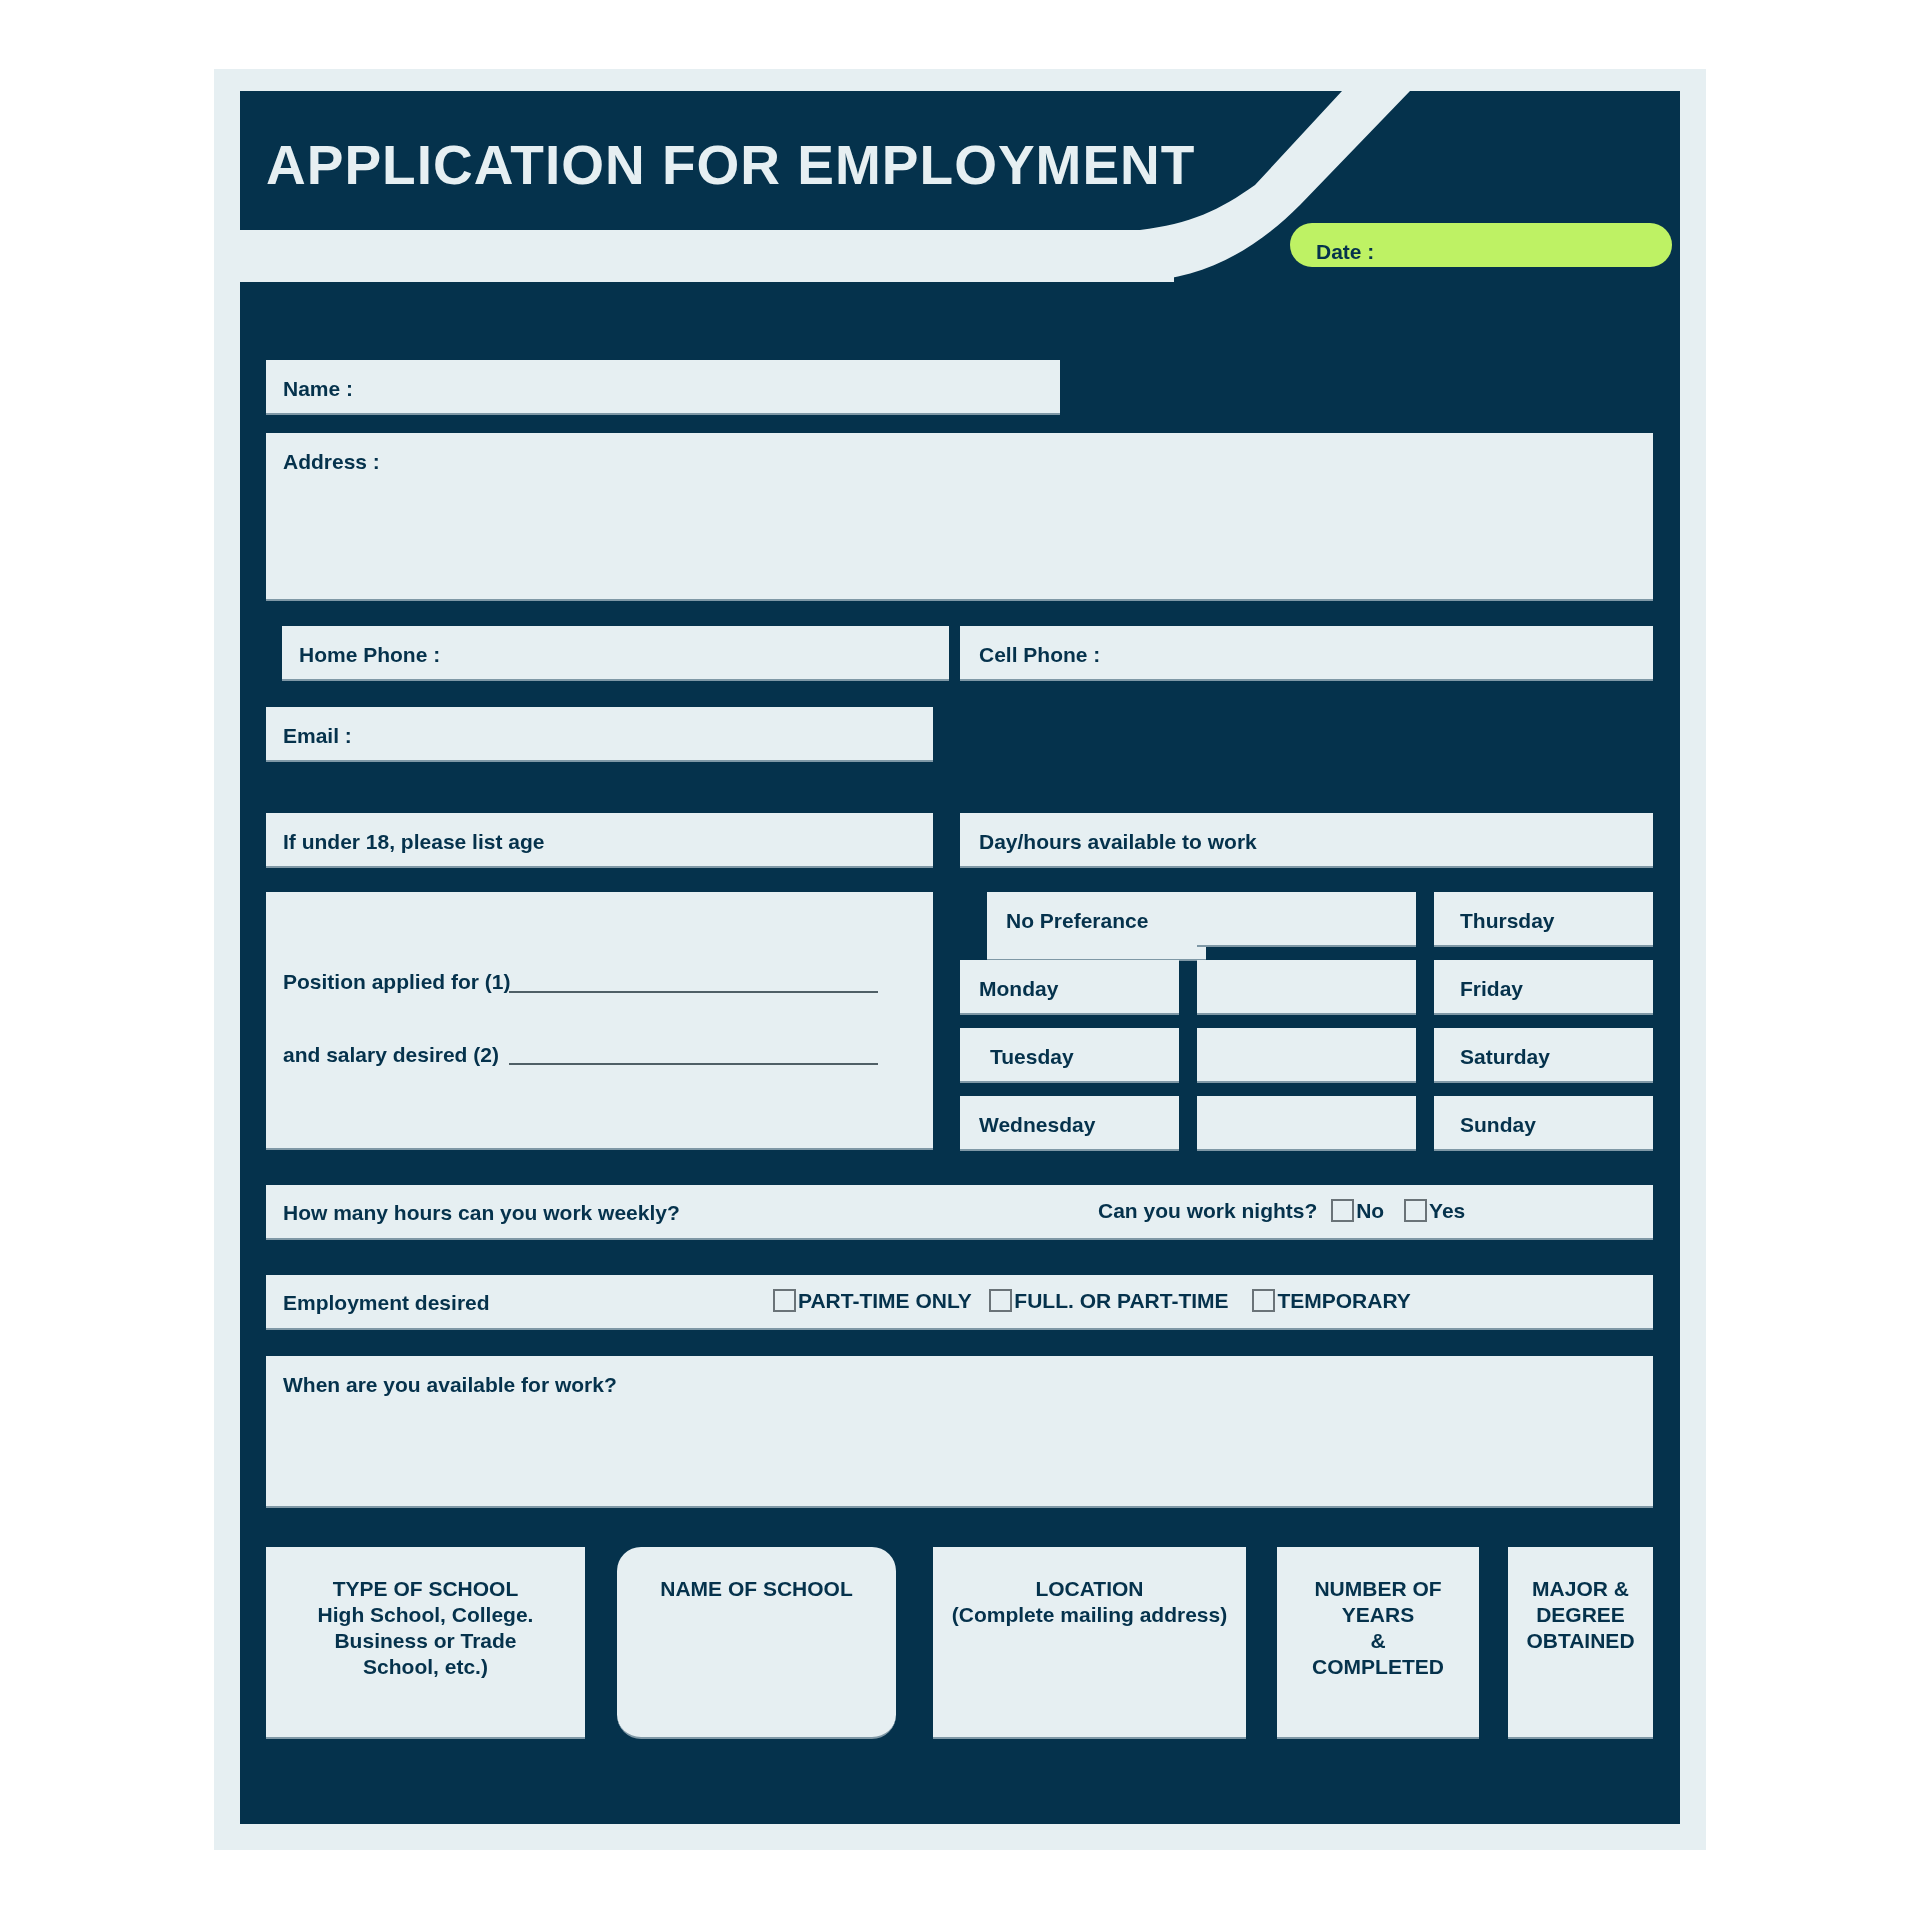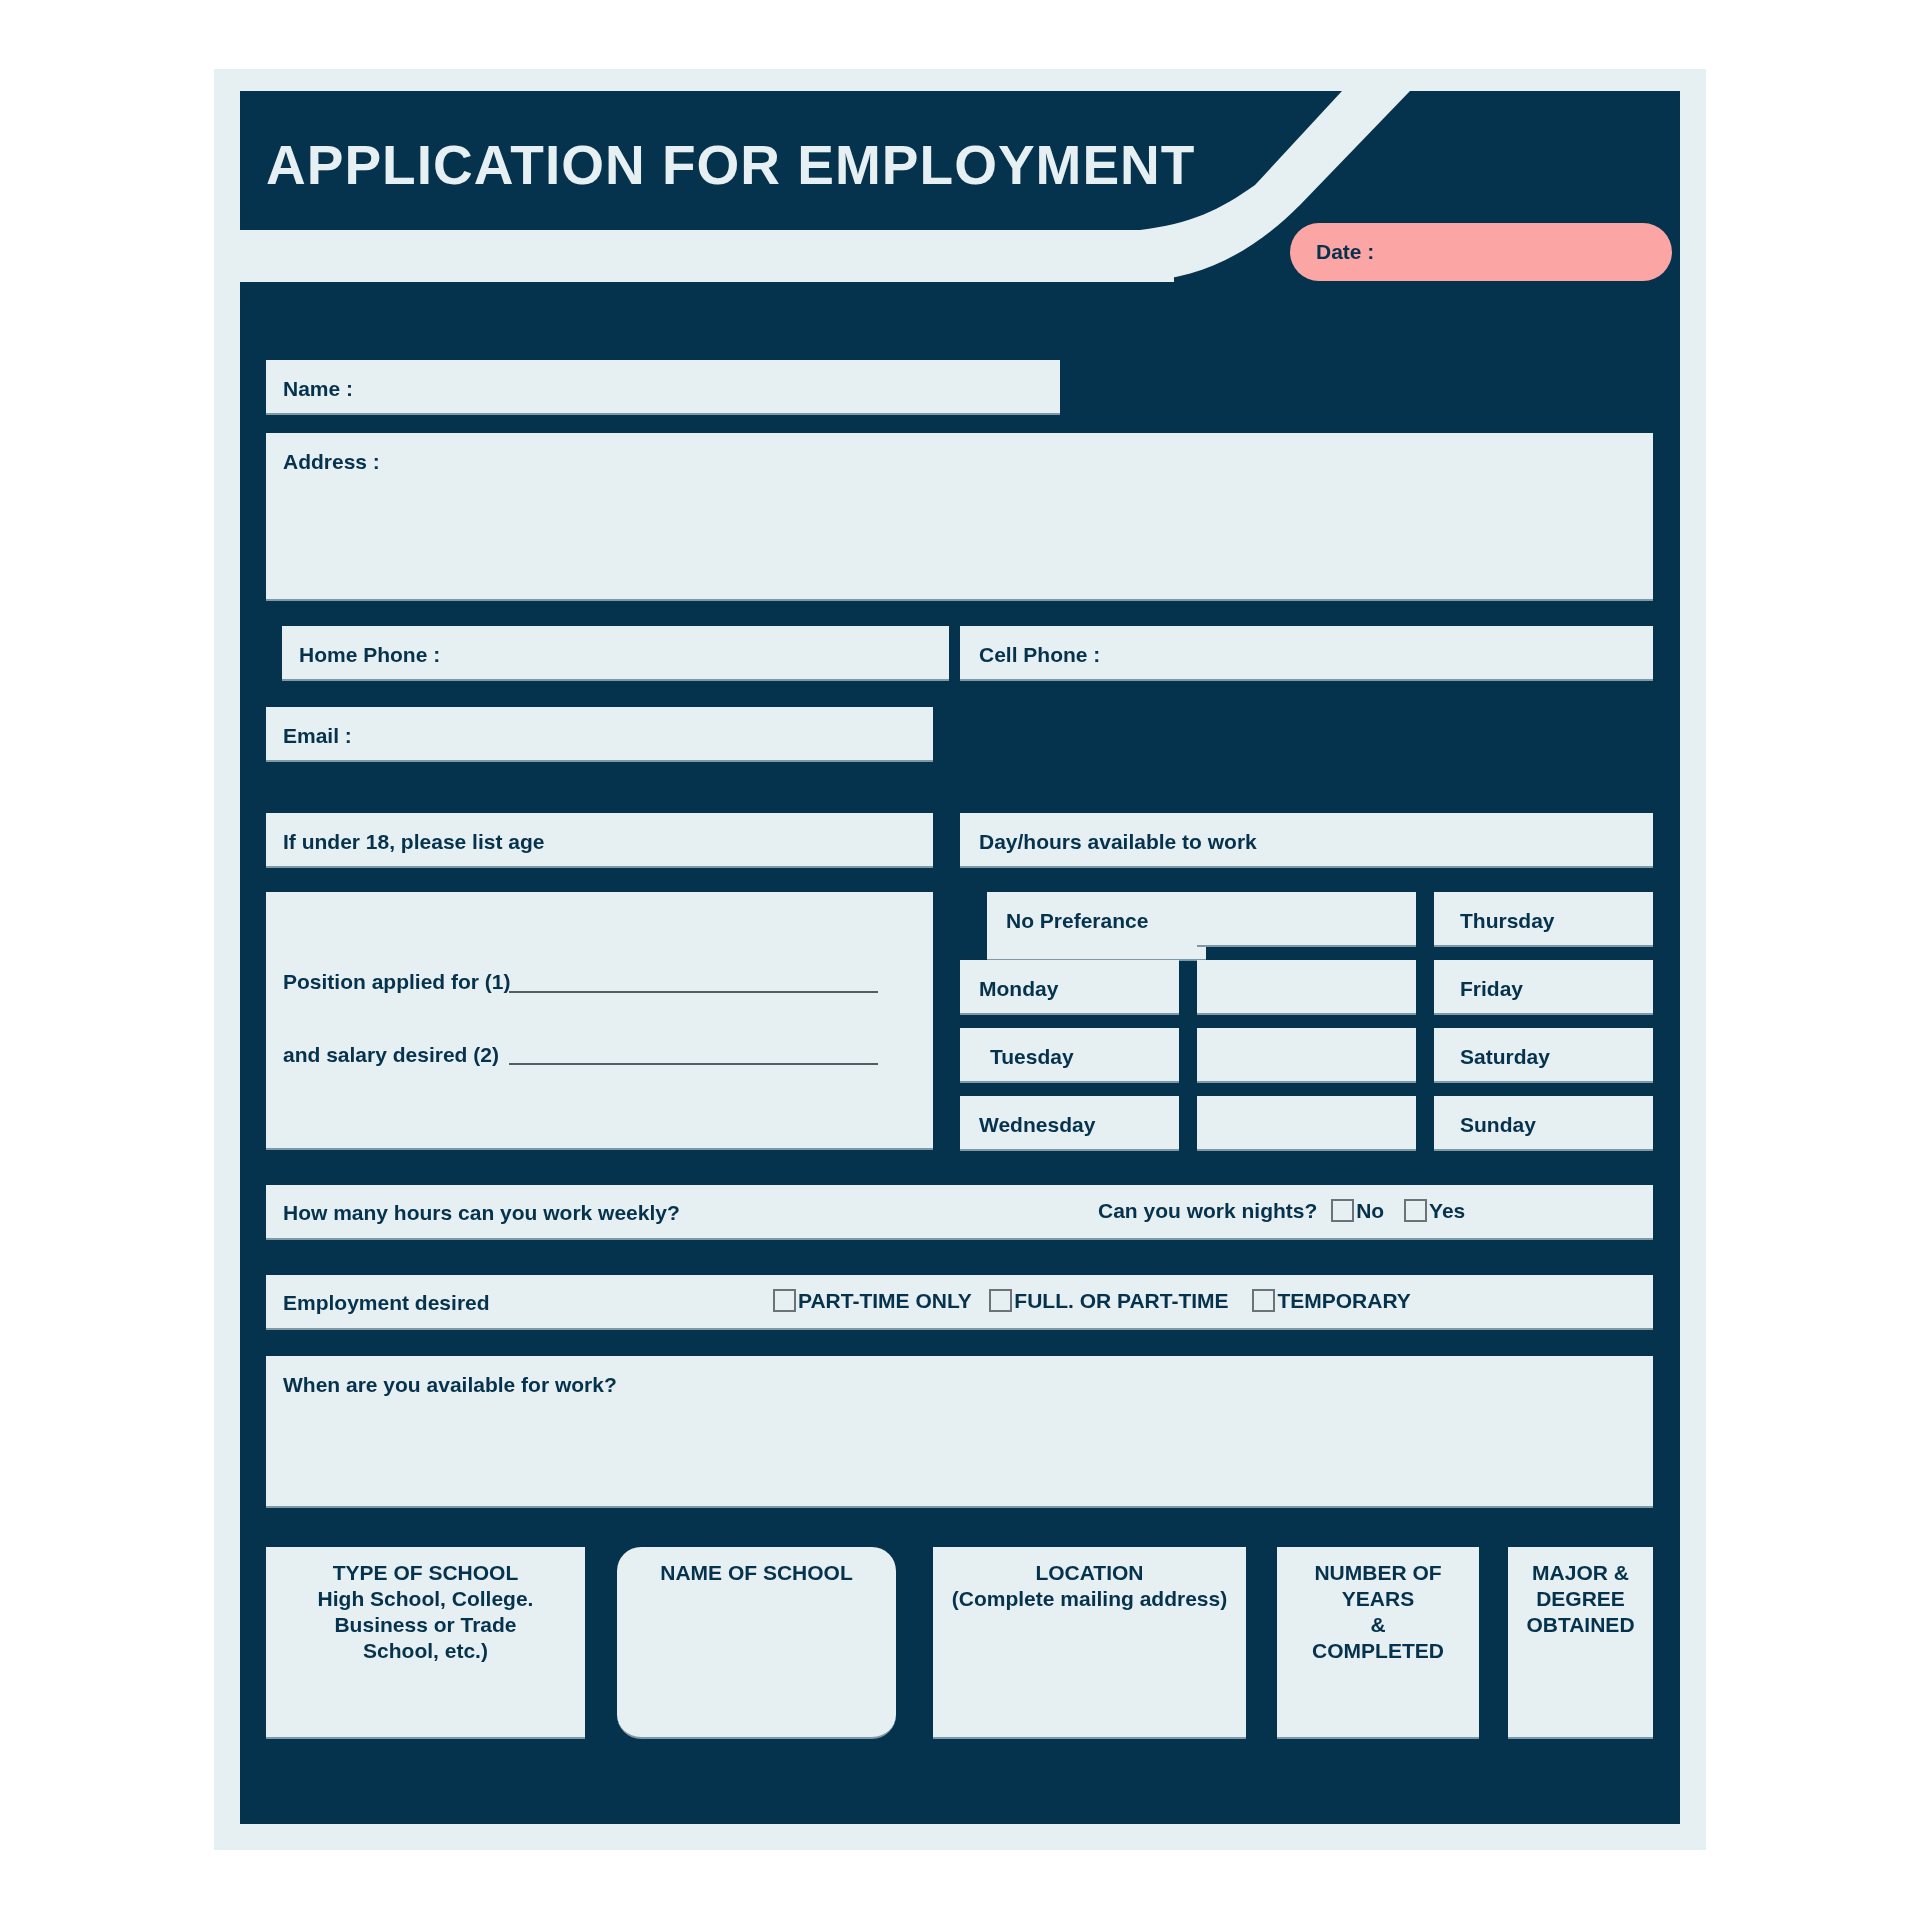--- a/index.html
+++ b/index.html
@@ -6,27 +6,27 @@
   body { width:1920px; height:1920px; background:#ffffff; position:relative; overflow:hidden;
          font-family:"Liberation Sans", sans-serif; }
   .frame { position:absolute; left:214px; top:69px; width:1492px; height:1781px; background:#e6eff2; }
   .panel { position:absolute; left:240px; top:91px; width:1440px; height:1733px; background:#05324c; }
   .band { position:absolute; left:214px; top:230px; width:960px; height:52px; background:#e6eff2; }
   svg.swoosh { position:absolute; left:0; top:0; width:1920px; height:1920px; pointer-events:none; }
   .title { position:absolute; left:266px; top:133px; font-size:55px; font-weight:bold; color:#e6eff2;
            letter-spacing:1px; white-space:nowrap; }
   .box { position:absolute; background:#e6eff2; box-sizing:border-box; border-bottom:2px solid #7f98a6; }
   .lbl { position:absolute; color:#05324c; font-weight:bold; font-size:21px; white-space:nowrap; }
-  .date { position:absolute; left:1290px; top:223px; width:382px; height:58px; background:#fca5a5; border-radius:30px; }
+  .date { position:absolute; left:1290px; top:223px; width:382px; height:44px; background:#bef264; border-radius:30px; }
   .date .lbl { left:26px; top:17px; }
   .uline { position:absolute; height:0; border-top:2px solid #4f5f66; }
   .cb { display:inline-block; width:23px; height:23px; border:2px solid #6a7378; background:#e6eff2;
         vertical-align:middle; box-sizing:border-box; position:relative; top:-2px; margin-right:2px; }
   .edu { position:absolute; top:1547px; height:192px; background:#e6eff2; color:#05324c; font-weight:bold;
-         font-size:21px; text-align:center; line-height:26px; padding-top:13px; box-sizing:border-box;
+         font-size:21px; text-align:center; line-height:26px; padding-top:29px; box-sizing:border-box;
          border-bottom:2px solid #7f98a6; }
   .edu span { display:block; }
 </style>
 </head>
 <body>
 
 <div class="frame"></div>
 <div class="panel"></div>
 <div class="band"></div>
 

